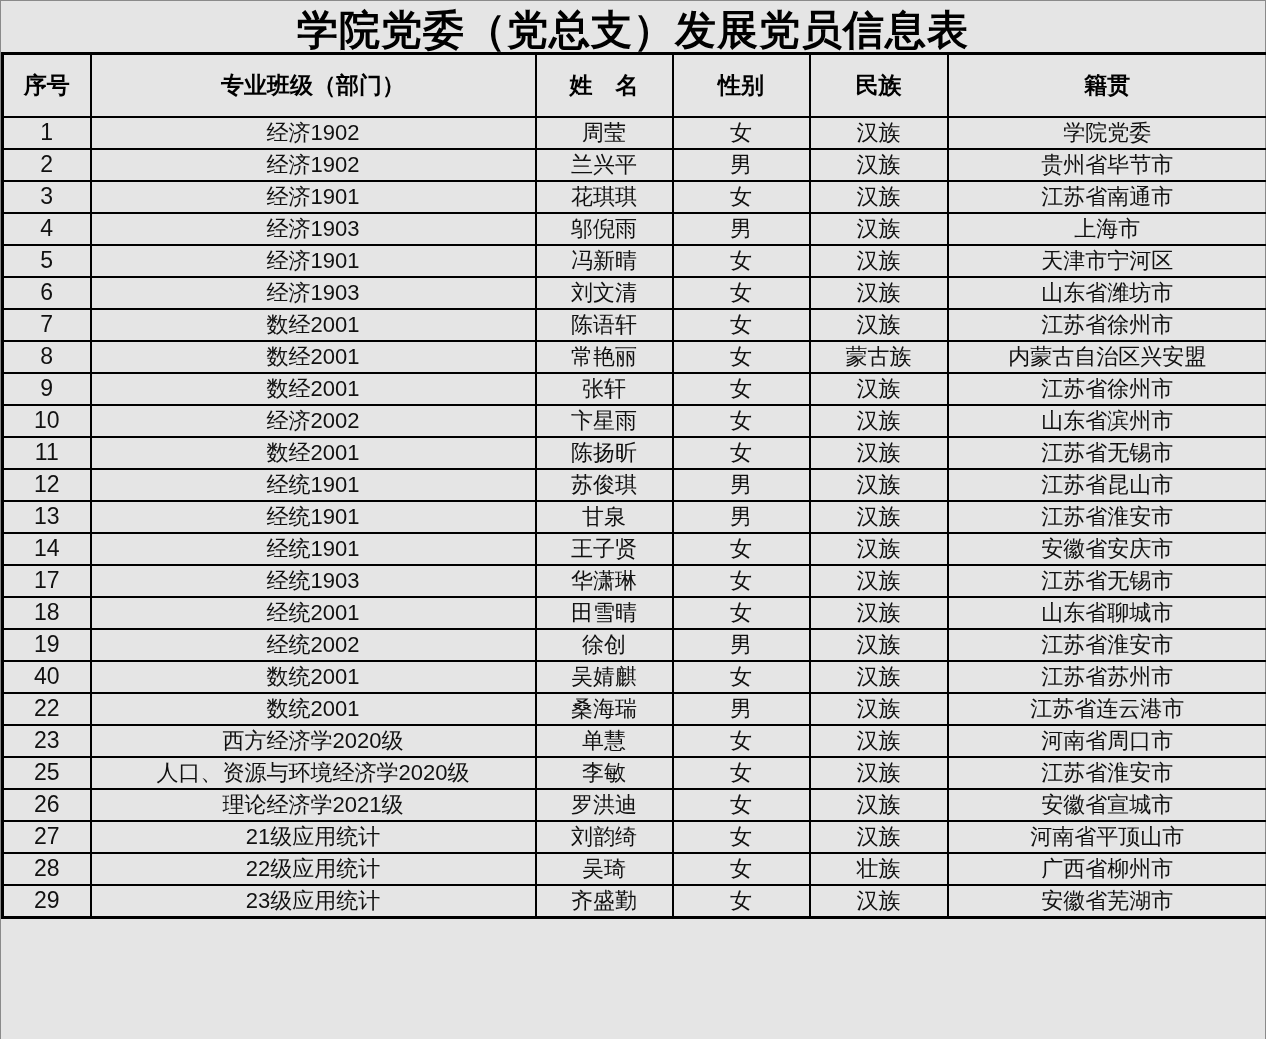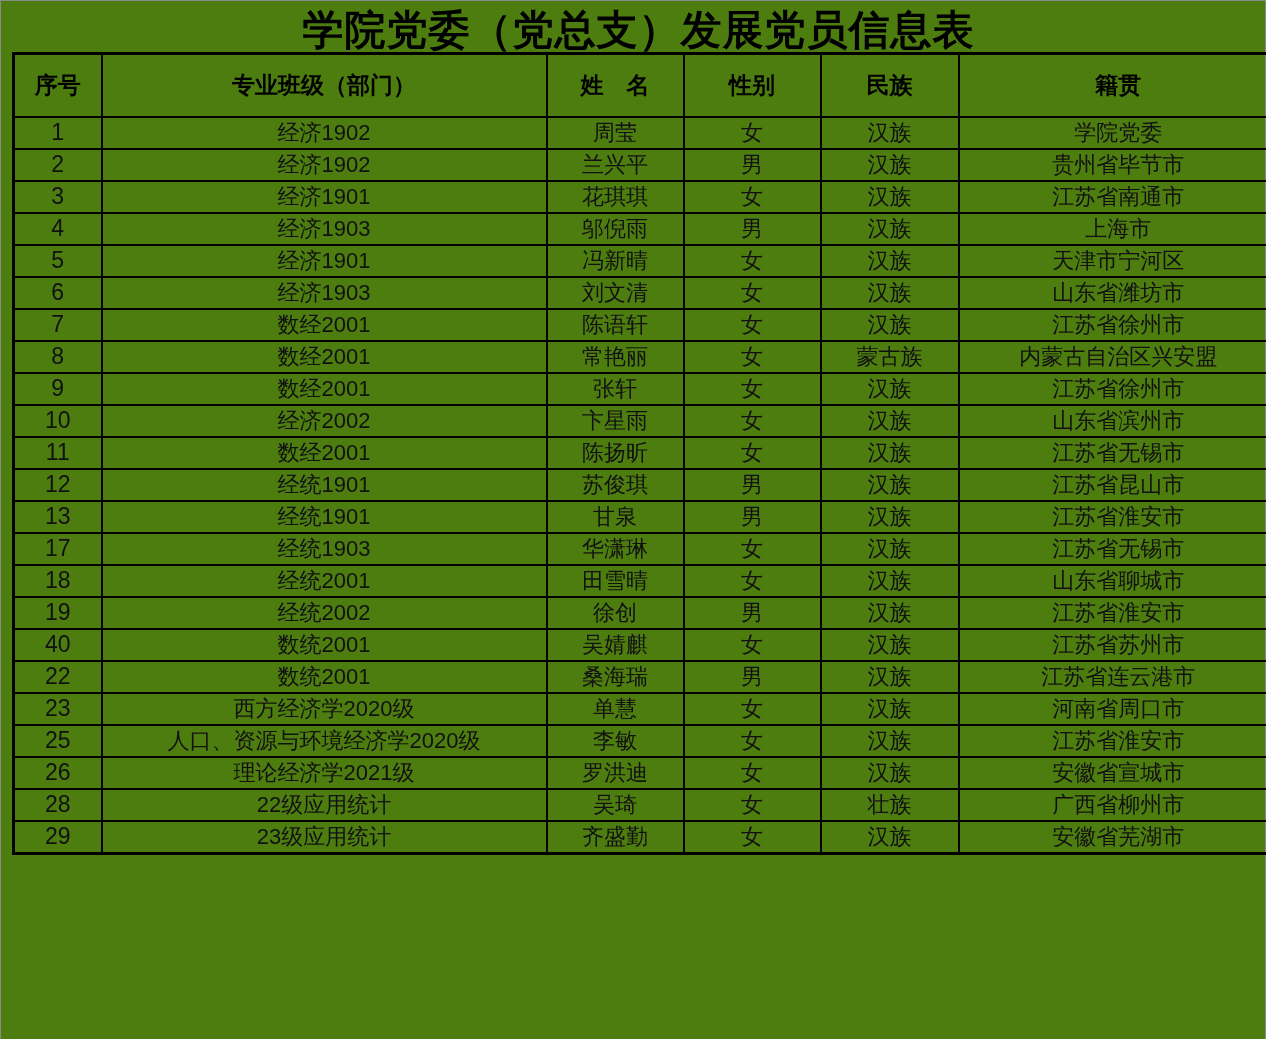--- a/index.html
+++ b/index.html
@@ -14,22 +14,21 @@
     font-family: "Liberation Sans", "DejaVu Sans", sans-serif;
     color: #0d0d0d;
   }
   .sheet {
     width: 1266px;
     height: 1039px;
     box-sizing: border-box;
     border-left: 1px solid #8a8a8a;
     border-right: 1px solid #8a8a8a;
     border-top: 1px solid #8a8a8a;
-    background: #4d7c0f;
-    padding-left: 11px;
+    background: #e5e5e5;
   }
   .sheet-title {
     height: 51px;
     display: flex;
     align-items: flex-end;
     justify-content: center;
     font-size: 41px;
     font-weight: 900;
     letter-spacing: 1px;
     line-height: 1.05;
@@ -209,20 +208,28 @@
 
   <tr>
     <td class="cell-no">13</td>
     <td class="cell-major-class">经统1901</td>
     <td class="cell-name">甘泉</td>
     <td class="cell-gender">男</td>
     <td class="cell-ethnicity">汉族</td>
     <td class="cell-native-place">江苏省淮安市</td>
   </tr>
 
+  <tr>
+    <td class="cell-no">14</td>
+    <td class="cell-major-class">经统1901</td>
+    <td class="cell-name">王子贤</td>
+    <td class="cell-gender">女</td>
+    <td class="cell-ethnicity">汉族</td>
+    <td class="cell-native-place">安徽省安庆市</td>
+  </tr>
 
 
 
   <tr>
     <td class="cell-no">17</td>
     <td class="cell-major-class">经统1903</td>
     <td class="cell-name">华潇琳</td>
     <td class="cell-gender">女</td>
     <td class="cell-ethnicity">汉族</td>
     <td class="cell-native-place">江苏省无锡市</td>
@@ -286,20 +293,28 @@
 
   <tr>
     <td class="cell-no">26</td>
     <td class="cell-major-class">理论经济学2021级</td>
     <td class="cell-name">罗洪迪</td>
     <td class="cell-gender">女</td>
     <td class="cell-ethnicity">汉族</td>
     <td class="cell-native-place">安徽省宣城市</td>
   </tr>
 
+  <tr>
+    <td class="cell-no">27</td>
+    <td class="cell-major-class">21级应用统计</td>
+    <td class="cell-name">刘韵绮</td>
+    <td class="cell-gender">女</td>
+    <td class="cell-ethnicity">汉族</td>
+    <td class="cell-native-place">河南省平顶山市</td>
+  </tr>
 
   <tr>
     <td class="cell-no">28</td>
     <td class="cell-major-class">22级应用统计</td>
     <td class="cell-name">吴琦</td>
     <td class="cell-gender">女</td>
     <td class="cell-ethnicity">壮族</td>
     <td class="cell-native-place">广西省柳州市</td>
   </tr>
 

